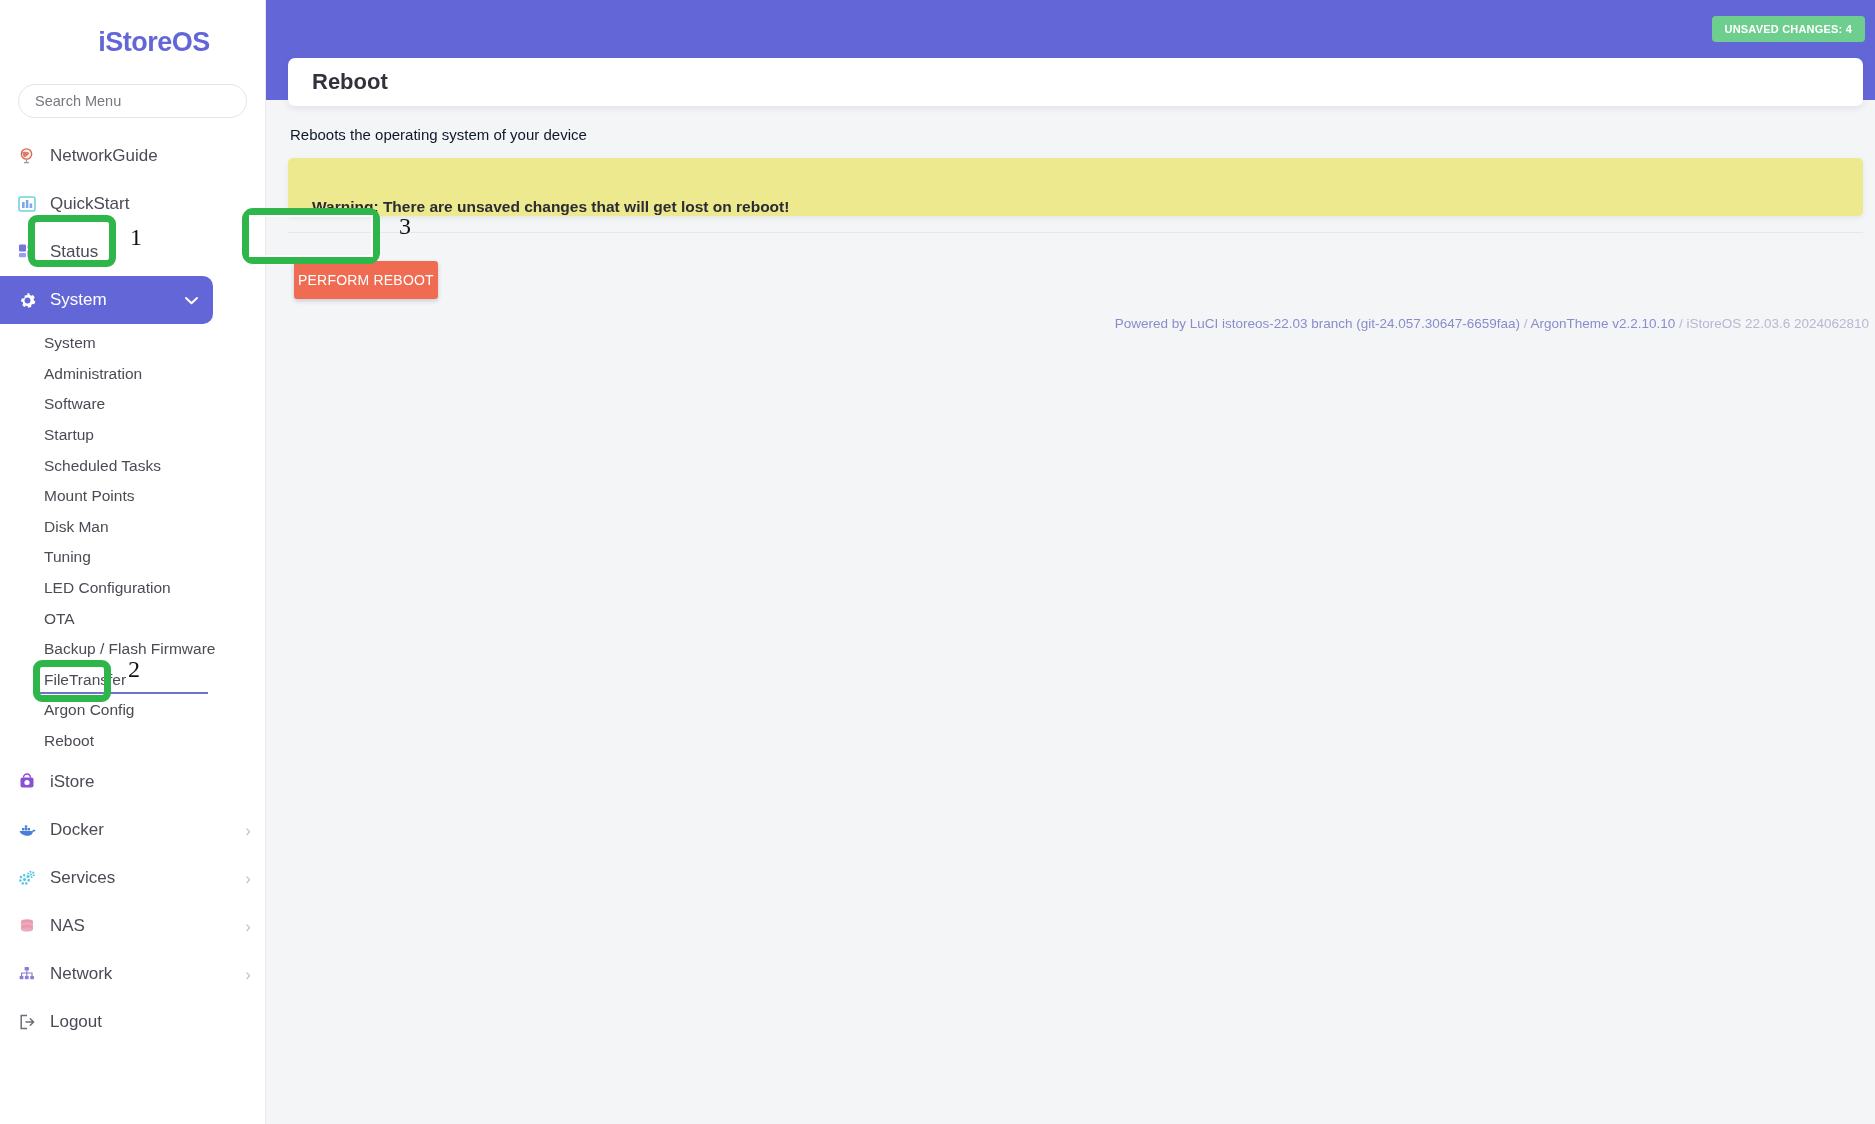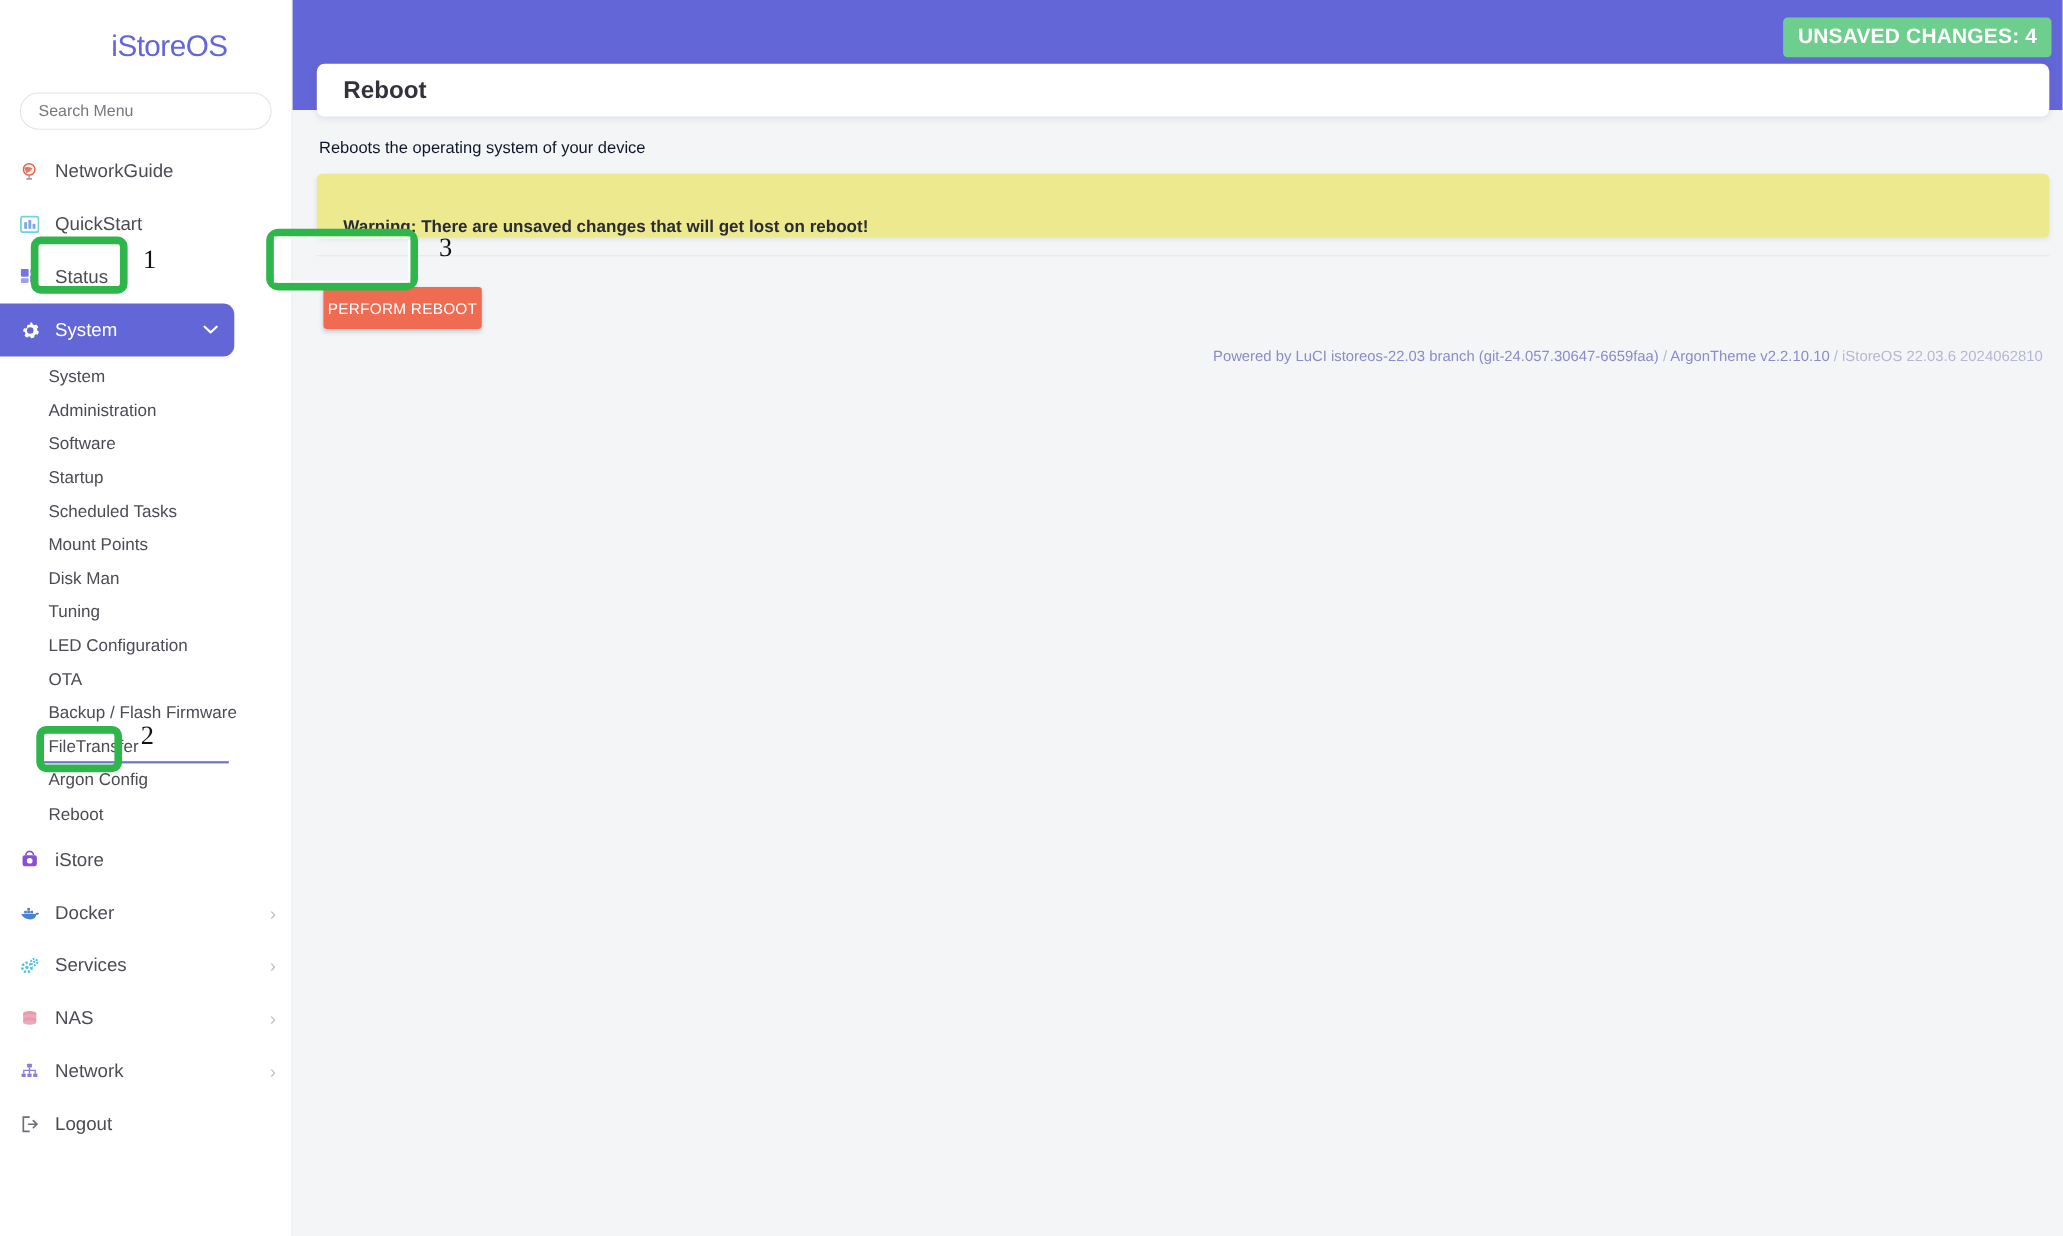--- a/index.html
+++ b/index.html
@@ -20,21 +20,21 @@
     background: #ffffff;
     border-right: 1px solid #e9e9ee;
     overflow: hidden;
   }
   #brand {
     height: 84px;
     display: flex;
     align-items: center;
     justify-content: center;
     font-size: 27px;
-    font-weight: normal;
+    font-weight: bold;
     color: #6366d6;
     letter-spacing: -0.5px;
     margin-left: 43px;
   }
   #search-wrap { padding: 0 18px; }
   #search-input {
     width: 100%;
     height: 34px;
     border: 1px solid #e3e3ea;
     border-radius: 17px;
@@ -113,21 +113,21 @@
     width: 1609px;
     height: 100px;
     background: #6366d6;
   }
   #unsaved-badge {
     position: absolute;
     top: 16px;
     right: 10px;
     background: #6ece8e;
     color: #ffffff;
-    font-size: 19px;
+    font-size: 11px;
     font-weight: bold;
     padding: 7px 13px;
     border-radius: 4px;
     letter-spacing: 0.2px;
     cursor: pointer;
     white-space: nowrap;
   }
 
   
   #main {
@@ -205,21 +205,21 @@
     font-size: 14px;
     font-family: "Liberation Sans", sans-serif;
     padding: 11px 4px;
     cursor: pointer;
     box-shadow: 0 2px 4px rgba(60,60,80,0.22);
     letter-spacing: 0.2px;
   }
   #footer {
     position: absolute;
     top: 190px;
-    left: 0;
+    left: 12px;
     width: 1597px;
     text-align: right;
     font-size: 13.5px;
     color: #8a8ccb;
     padding-right: 6px;
   }
   #footer .dim { color: #b7b7d4; }
 
   
   .hl {

